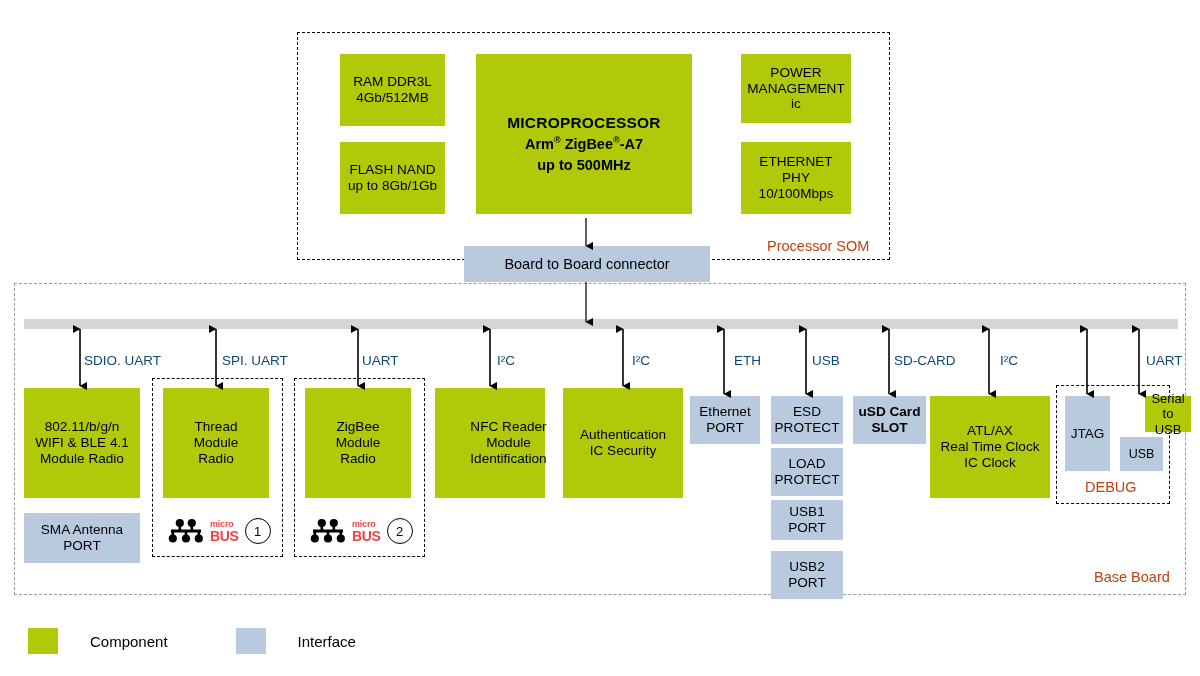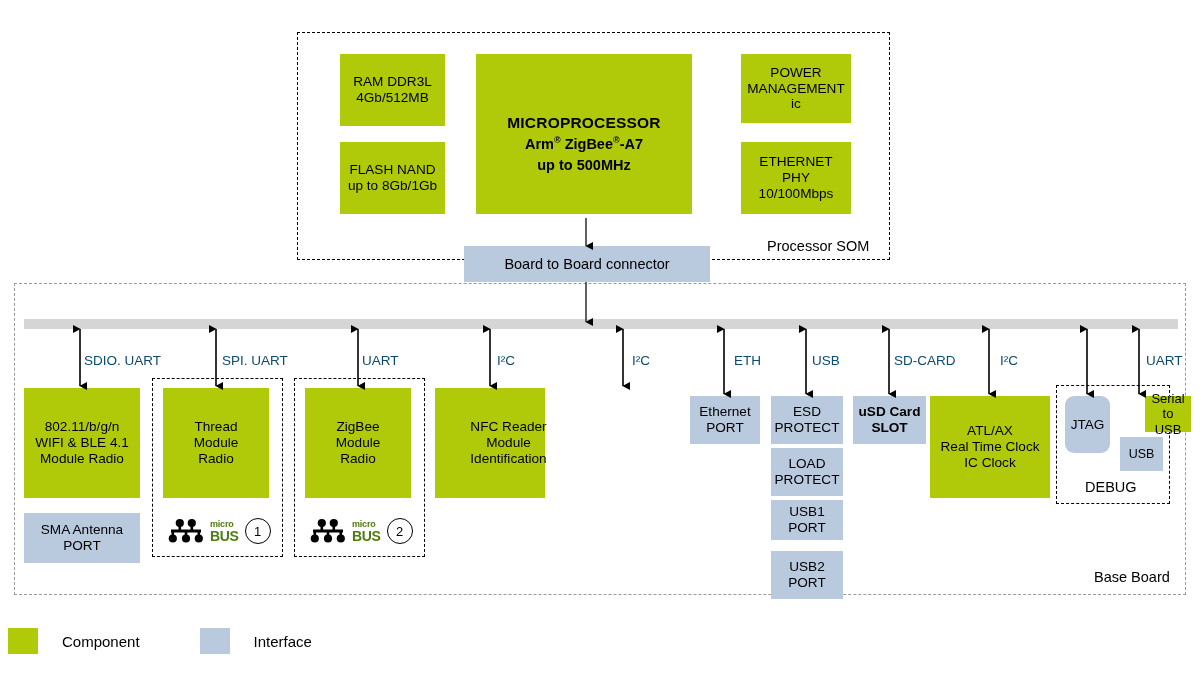--- a/index.html
+++ b/index.html
@@ -18,21 +18,21 @@
   .group-frame{
     position:absolute;
     box-sizing:border-box;
     border:1.6px dashed #000;
     background:transparent;
   }
   .group-frame.thin{border:1.3px dashed #9a9a9a;}
   .group-label{
     position:absolute;
     font-size:14.5px;
-    color:#000000;
+    color:#c2410c;
     white-space:nowrap;
   }
 
   
   .blk{
     position:absolute;
     box-sizing:border-box;
     display:flex;
     align-items:center;
     justify-content:center;
@@ -70,32 +70,32 @@
   
   .mbus{
     position:absolute;
     display:flex;
     align-items:center;
     gap:6px;
   }
   .mbus .glyph{width:36px;height:26px;display:block;}
   .mbus .mtext{
     display:flex;flex-direction:column;line-height:1;
-    font-weight:bold;color:#4d7c0f;
+    font-weight:bold;color:#ef4444;
   }
   .mbus .mtext .m1{font-size:9px;font-weight:bold;letter-spacing:-.2px;}
   .mbus .mtext .m2{font-size:14px;font-weight:bold;letter-spacing:-.3px;}
   .mbus .num{
     width:24px;height:24px;border:1.4px solid #000;border-radius:50%;
     display:flex;align-items:center;justify-content:center;
     font-size:13px;
   }
 
   
-  .legend{position:absolute;left:8px;top:628px;display:flex;align-items:center;gap:8px;justify-content:flex-end;}
+  .legend{position:absolute;left:28px;top:628px;display:flex;align-items:center;gap:16px;justify-content:flex-end;}
   .legend .sw{width:30px;height:26px;}
   .legend .sw.comp{background:#b0ca09;}
   .legend .sw.iface{background:#b9c9de;}
   .legend .lb{font-size:15px;margin-left:16px;margin-right:52px;}
 </style>
 </head>
 <body>
 
 <div id="stage">
 
@@ -144,41 +144,43 @@
   <div class="blk comp" style="left:163px;top:388px;width:106px;height:110px;">Thread
 Module
 Radio</div>
   <div class="blk comp" style="left:305px;top:388px;width:106px;height:110px;">ZigBee
 Module
 Radio</div>
 
   <div class="blk comp" style="left:435px;top:388px;width:110px;height:110px;padding-left:40px;">NFC Reader
 Module
 Identification</div>
+  <div class="blk comp" style="left:563px;top:388px;width:120px;height:110px;">Authentication
+IC Security</div>
 
   <div class="blk iface" style="left:690px;top:396px;width:70px;height:48px;">Ethernet
 PORT</div>
 
   <div class="blk iface" style="left:771px;top:396px;width:72px;height:48px;">ESD
 PROTECT</div>
   <div class="blk iface" style="left:771px;top:448px;width:72px;height:48px;">LOAD
 PROTECT</div>
   <div class="blk iface" style="left:771px;top:500px;width:72px;height:40px;">USB1
 PORT</div>
   <div class="blk iface" style="left:771px;top:551px;width:72px;height:48px;">USB2
 PORT</div>
 
   <div class="blk iface" style="left:853px;top:396px;width:73px;height:48px;font-weight:bold;">uSD Card
 SLOT</div>
 
   <div class="blk comp" style="left:930px;top:396px;width:120px;height:102px;">ATL/AX
 Real Time Clock
 IC Clock</div>
 
-  <div class="blk iface" style="left:1065px;top:396px;width:45px;height:57px;border-radius:9px;">JTAG</div>
+  <div class="blk iface" style="left:1065px;top:396px;width:45px;height:75px;">JTAG</div>
   <div class="blk comp" style="left:1117px;top:396px;width:46px;height:36px;font-size:13px;margin-left:28px;">Serial
 to USB</div>
   <div class="blk iface" style="left:1120px;top:437px;width:43px;height:34px;font-size:12.5px;">USB</div>
 
   <div class="mbus" style="left:168px;top:518px;">
     <svg class="glyph" viewBox="0 0 36 26">
       <rect x="3" y="11.5" width="30" height="3" fill="#000"></rect>
       <rect x="10.5" y="6" width="2.6" height="7" fill="#000"></rect>
       <rect x="22.5" y="6" width="2.6" height="7" fill="#000"></rect>
       <rect x="3.5" y="13" width="2.6" height="6" fill="#000"></rect>

